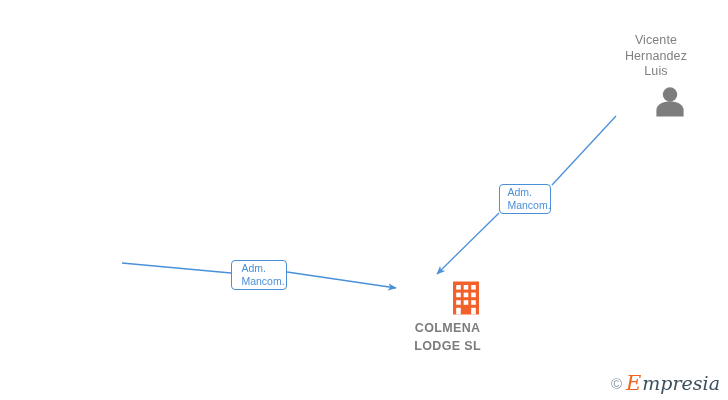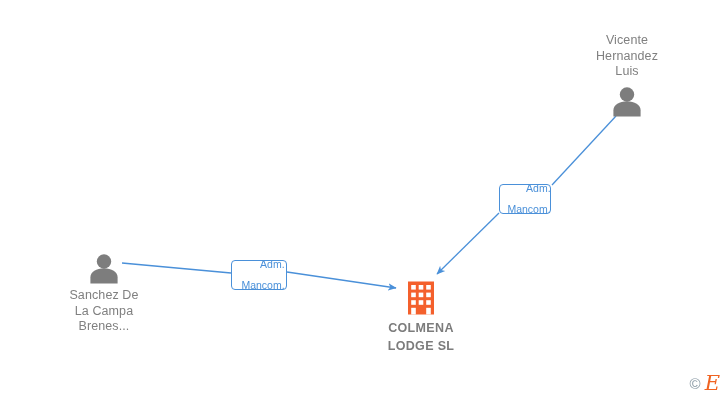--- a/index.html
+++ b/index.html
@@ -21,21 +21,21 @@
     top: 0;
     width: 728px;
     height: 400px;
   }
 
   
   .node {
     position: absolute;
     display: flex;
     flex-direction: column;
-    align-items: center;
+    align-items: flex-end;
   }
   .person-icon {
     width: 34px;
     height: 34px;
     display: block;
   }
   .node-label {
     margin-top: 3px;
     text-align: center;
     color: #808080;
@@ -64,22 +64,22 @@
 
   
   .edge-label {
     position: absolute;
     box-sizing: border-box;
     border: 1px solid #4a90d9;
     border-radius: 4px;
     background: #ffffff;
     color: #4a90d9;
     font-size: 10.5px;
-    line-height: 21px;
-    text-align: right;
+    line-height: 13px;
+    text-align: left;
     padding: 2px 4px 3px 12px;
     white-space: pre-line;
     display: flex;
     align-items: center;
     justify-content: center;
   }
 
   
   #watermark {
     position: absolute;
@@ -144,29 +144,20 @@
   <div class="node" style="left:567px; top:30px; width:120px;">
     <div class="node-label" style="order:1;">Vicente
 Hernandez
 Luis</div>
     <svg class="person-icon" style="order:2; margin-top:4px;" viewBox="0 0 34 34" xmlns="http://www.w3.org/2000/svg">
       <circle cx="17" cy="10.5" r="7.2" fill="#7d7d7d"></circle>
       <path d="M3.4 32.5 v-6.2 c0-5.6 6.1-9.1 13.6-9.1 s13.6 3.5 13.6 9.1 v6.2 z" fill="#7d7d7d"></path>
     </svg>
   </div>
 
-  <div class="node" style="left:44px; top:251px; width:120px;">
-    <svg class="person-icon" viewBox="0 0 34 34" xmlns="http://www.w3.org/2000/svg">
-      <circle cx="17" cy="10.5" r="7.2" fill="#7d7d7d"></circle>
-      <path d="M3.4 32.5 v-6.2 c0-5.6 6.1-9.1 13.6-9.1 s13.6 3.5 13.6 9.1 v6.2 z" fill="#7d7d7d"></path>
-    </svg>
-    <div class="node-label">Sanchez De
-La Campa
-Brenes...</div>
-  </div>
 
   <div class="node" style="left:361px; top:281px; width:120px;">
     <svg class="company-icon" viewBox="0 0 30 34" xmlns="http://www.w3.org/2000/svg">
       <rect x="2" y="0.5" width="26" height="33" fill="#f4602c"></rect>
       <rect x="5.2" y="4" width="4.6" height="4.6" fill="#ffffff"></rect>
       <rect x="12.7" y="4" width="4.6" height="4.6" fill="#ffffff"></rect>
       <rect x="20.2" y="4" width="4.6" height="4.6" fill="#ffffff"></rect>
       <rect x="5.2" y="11.6" width="4.6" height="4.6" fill="#ffffff"></rect>
       <rect x="12.7" y="11.6" width="4.6" height="4.6" fill="#ffffff"></rect>
       <rect x="20.2" y="11.6" width="4.6" height="4.6" fill="#ffffff"></rect>
@@ -176,15 +167,16 @@
       <rect x="5.2" y="26.8" width="4.6" height="6.7" fill="#ffffff"></rect>
       <rect x="20.2" y="26.8" width="4.6" height="6.7" fill="#ffffff"></rect>
     </svg>
     <div class="company-label">COLMENA
 LODGE  SL</div>
   </div>
 
   <div id="watermark">
     <span class="wm-c">©</span>
     <span class="wm-e">E</span>
+    <span class="wm-rest">mpresia</span>
   </div>
 
 </div>
 
 </body></html>

